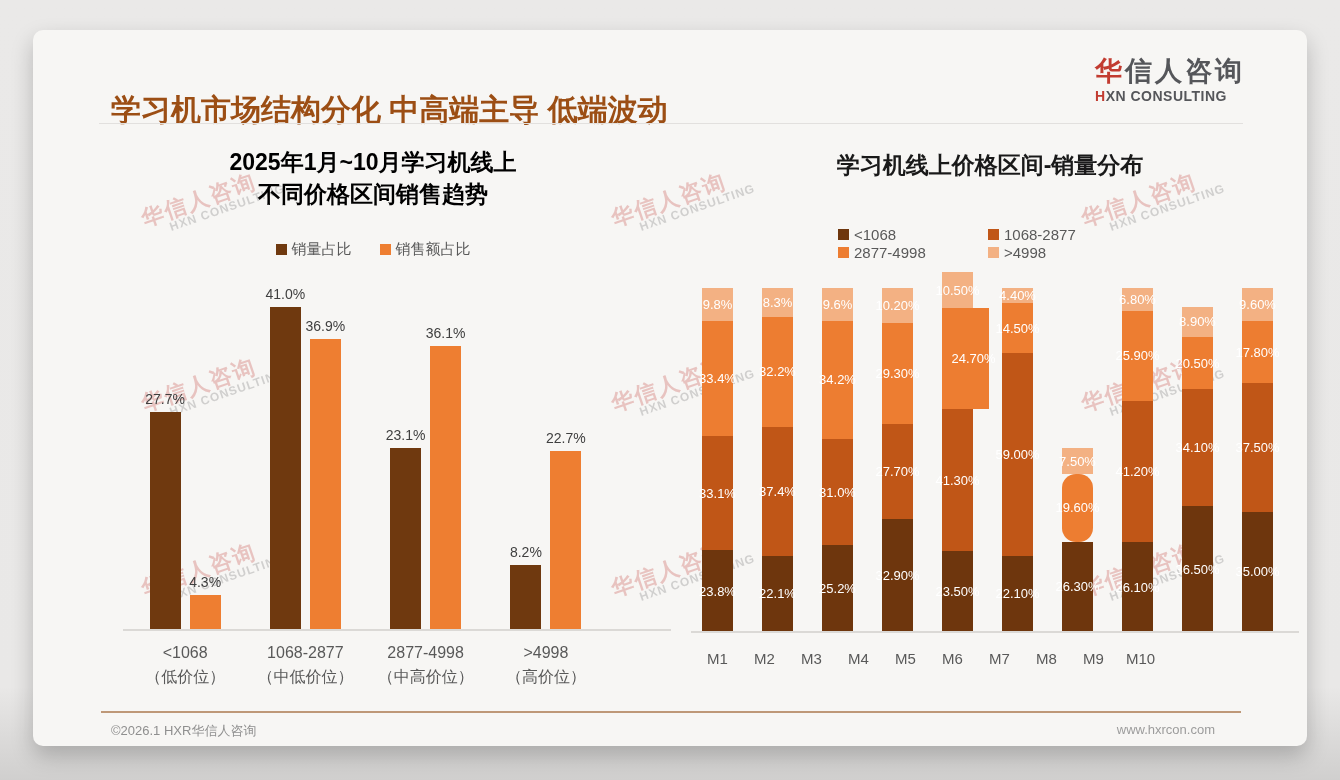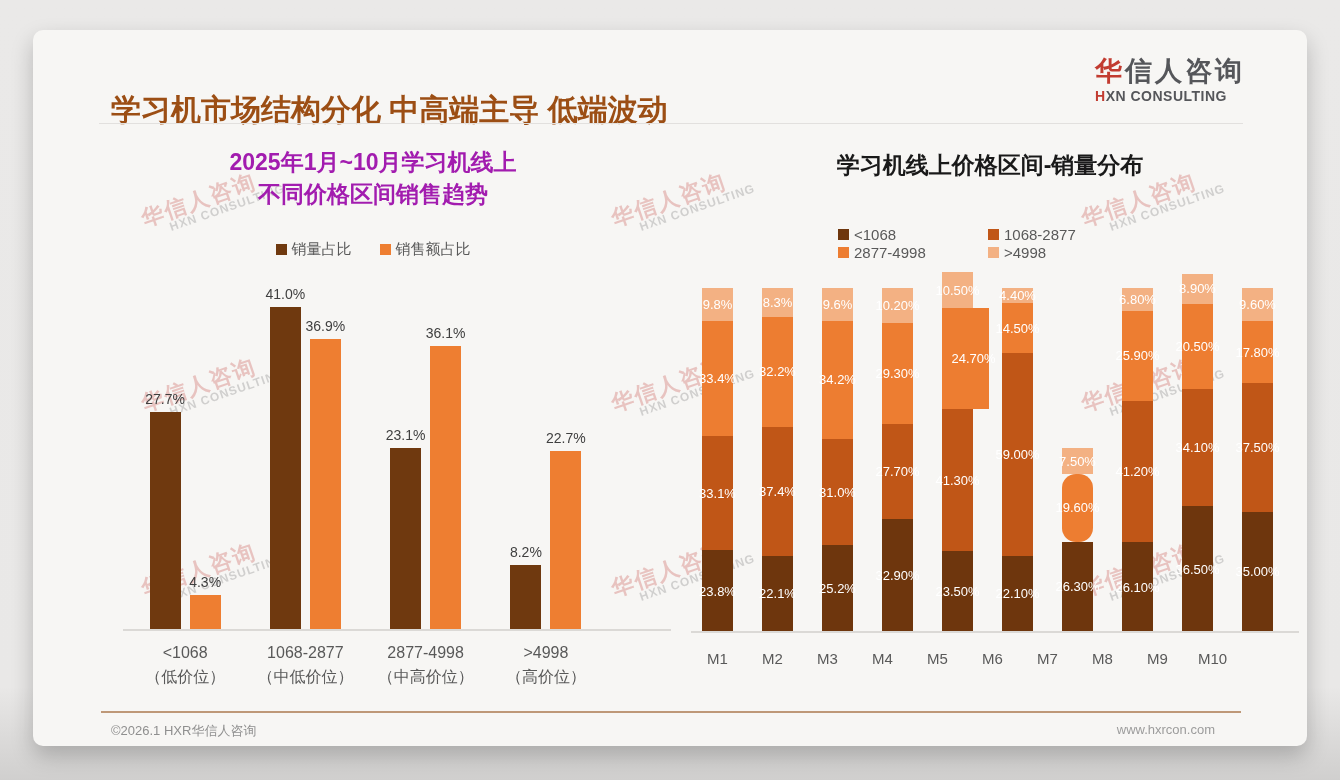--- a/index.html
+++ b/index.html
@@ -19,42 +19,42 @@
   .wm-cn{font-size:22px;font-weight:bold;color:rgba(205,104,99,.36);letter-spacing:2px;line-height:1;}
   .wm-en{font-size:12px;font-weight:bold;color:rgba(150,150,150,.40);letter-spacing:1px;margin:-1px 0 0 24px;line-height:1;}
   
   .main-title{position:absolute;left:62px;top:44px;margin:16px;font-size:30px;font-weight:bold;color:#9C4E14;z-index:2;white-space:nowrap;}
   .logo{position:absolute;right:62px;top:26px;z-index:2;text-align:left;}
   .logo-cn{font-size:27px;font-weight:bold;color:#55565A;letter-spacing:3px;line-height:1.15;}
   .logo-en{font-size:14px;font-weight:bold;color:#55565A;letter-spacing:.5px;margin-top:1px;}
   .logo .red{color:#C23B30;}
   .header-divider{position:absolute;left:66px;top:93px;width:1144px;height:1px;background:#E2E0DE;z-index:2;}
   
-  .chart-title-left{position:absolute;left:60px;top:116px;width:560px;margin:0;text-align:center;font-size:23px;font-weight:bold;color:#a21caf;line-height:32px;z-index:2;}
+  .chart-title-left{position:absolute;left:60px;top:116px;width:560px;margin:0;text-align:center;font-size:23px;font-weight:bold;color:#000000;line-height:32px;z-index:2;}
   .chart-title-right{position:absolute;left:660px;top:120px;width:594px;margin:0;text-align:center;font-size:23px;font-weight:bold;color:#191919;z-index:2;}
   .legend-left{position:absolute;left:60px;top:210px;width:560px;display:flex;justify-content:center;gap:28px;z-index:2;}
   .legend-right{position:absolute;left:805px;top:196px;display:grid;grid-template-columns:150px auto;row-gap:1px;z-index:2;}
   .legend-item{display:flex;align-items:center;gap:5px;font-size:15px;color:#595959;white-space:nowrap;}
   .swatch{width:11px;height:11px;display:inline-block;flex:0 0 auto;}
   
   .grouped-plot{position:absolute;left:90px;top:269px;width:548px;height:330px;border-bottom:2px solid #DBD9D6;z-index:2;}
   .groups-wrap{position:absolute;left:2px;bottom:0;width:481px;height:100%;display:flex;}
   .bar-group{flex:1;display:flex;justify-content:center;align-items:flex-end;gap:9px;}
   .bar-col{position:relative;width:31px;border-radius:6px;}
   .bar{width:31px;}
   .bar-value{position:absolute;bottom:100%;margin-bottom:5px;left:50%;transform:translateX(-50%);font-size:14px;color:#3F3F3F;white-space:nowrap;}
   .cats-left{position:absolute;left:92px;top:611px;width:481px;display:flex;z-index:2;}
   .cat-cell{flex:1;text-align:center;font-size:16px;color:#595959;line-height:24px;}
   
   .stacked-plot{position:absolute;left:669px;top:258px;height:344px;display:flex;align-items:flex-end;gap:29px;z-index:2;}
   .stack{width:31px;display:flex;flex-direction:column;}
   .seg{width:31px;display:flex;align-items:center;justify-content:center;}
   .seg-label{font-size:13px;color:#FFFFFF;white-space:nowrap;}
   .axis-right{position:absolute;left:658px;top:601px;width:608px;height:2px;background:#DBD9D6;z-index:2;}
-  .cats-right{position:absolute;left:669px;top:620px;display:flex;gap:24px;z-index:2;}
+  .cats-right{position:absolute;left:669px;top:620px;display:flex;gap:16px;z-index:2;}
   .mcat{width:31px;text-align:center;font-size:15px;color:#595959;white-space:nowrap;}
   
   .footer-line{position:absolute;left:68px;top:681px;width:1140px;height:2px;background:#BE9878;z-index:2;}
   .footer-copy{position:absolute;left:78px;top:692px;font-size:13px;color:#8F8F8F;z-index:2;}
   .footer-site{position:absolute;right:92px;top:692px;font-size:13px;color:#9C9C9C;z-index:2;}
 </style>
 </head>
 <body>
 
 <div class="card">
@@ -307,21 +307,21 @@
           <span class="seg-label">41.20%</span>
         </div>
         <div class="seg" style="height: 89.784px; background: rgb(110, 54, 13);">
           <span class="seg-label">26.10%</span>
         </div>
       </div>
       <div class="stack">
         <div class="seg" style="height: 30.616px; background: rgb(243, 177, 131);">
           <span class="seg-label">8.90%</span>
         </div>
-        <div class="seg" style="height: 85px; background: rgb(237, 125, 49);">
+        <div class="seg" style="height: 52px; background: rgb(237, 125, 49);">
           <span class="seg-label">20.50%</span>
         </div>
         <div class="seg" style="height: 117.304px; background: rgb(192, 86, 23);">
           <span class="seg-label">34.10%</span>
         </div>
         <div class="seg" style="height: 125.56px; background: rgb(110, 54, 13);">
           <span class="seg-label">36.50%</span>
         </div>
       </div>
       <div class="stack">

